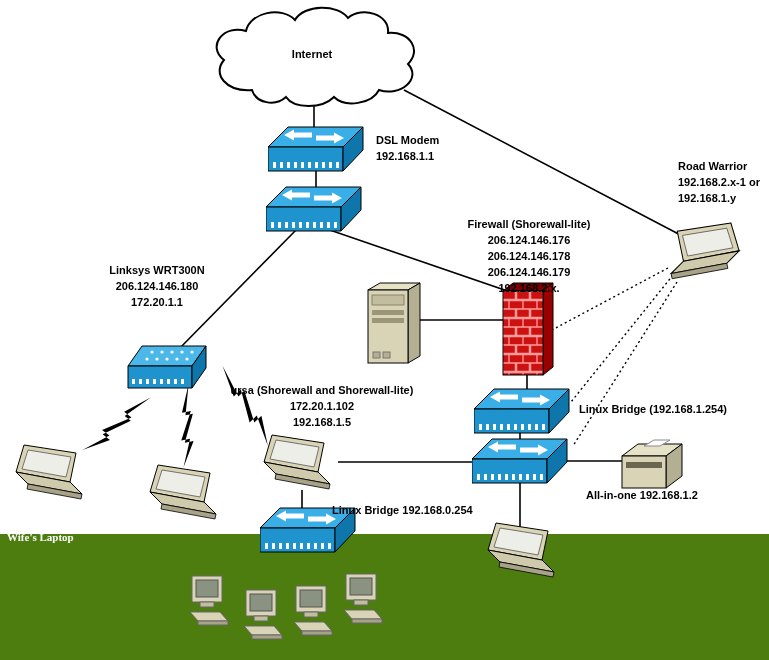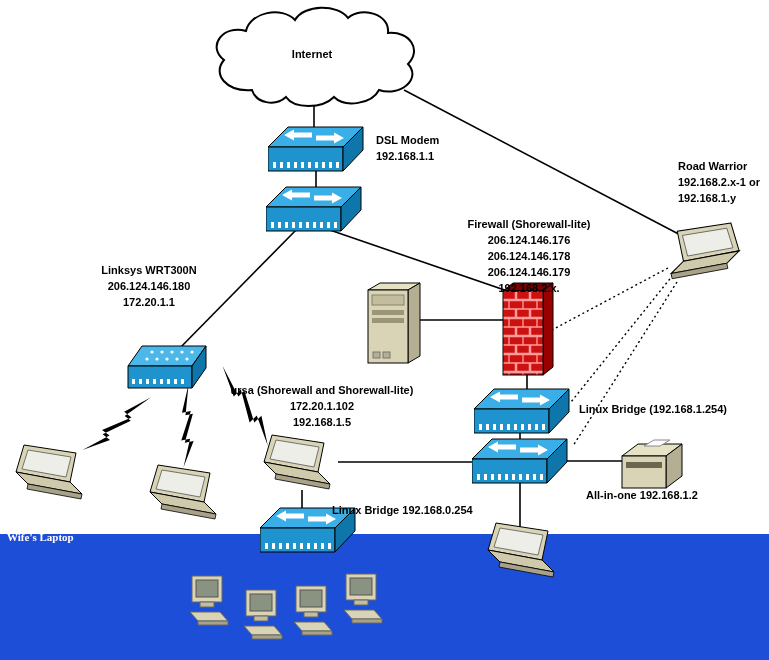--- a/index.html
+++ b/index.html
@@ -1,17 +1,17 @@
 <!DOCTYPE html>
 <html><head>
 <meta charset="utf-8">
 <style>
   html,body { margin:0; padding:0; background:#000; }
   body { font-family:"Liberation Sans", sans-serif; }
-  .stage { position:relative; width:769px; height:660px; background:#1d4ed8; overflow:hidden; }
+  .stage { position:relative; width:769px; height:660px; background:#4d7c0f; overflow:hidden; }
   .paper { position:absolute; left:0; top:0; width:769px; height:534px; background:#ffffff; z-index:1; }
   svg.overlay { position:absolute; left:0; top:0; z-index:2; }
   .lbl { position:absolute; z-index:3; font-size:11px; font-weight:bold; color:#000;
          line-height:16px; white-space:nowrap; }
   .center { text-align:center; }
   .white { color:#fff;font-family:Liberation Serif, serif; }
 </style>
 </head>
 <body>
 
@@ -184,21 +184,21 @@
 
   <div class="lbl center" style="left:452px; top:216px; width:154px">
     <div>Firewall (Shorewall-lite)</div>
     <div>206.124.146.176</div>
     <div>206.124.146.178</div>
     <div>206.124.146.179</div>
     <div>192.168.2.x.</div>
   </div>
 
 
-  <div class="lbl center" style="left:76px; top:262px; width:146px">
+  <div class="lbl center" style="left:84px; top:262px; width:146px">
     <div>Linksys WRT300N</div>
     <div>206.124.146.180</div>
     <div>172.20.1.1</div>
   </div>
 
   <div class="lbl center" style="left:198px; top:382px; width:248px">
     <div>ursa (Shorewall and Shorewall-lite)</div>
     <div>172.20.1.102</div>
     <div>192.168.1.5</div>
   </div>

